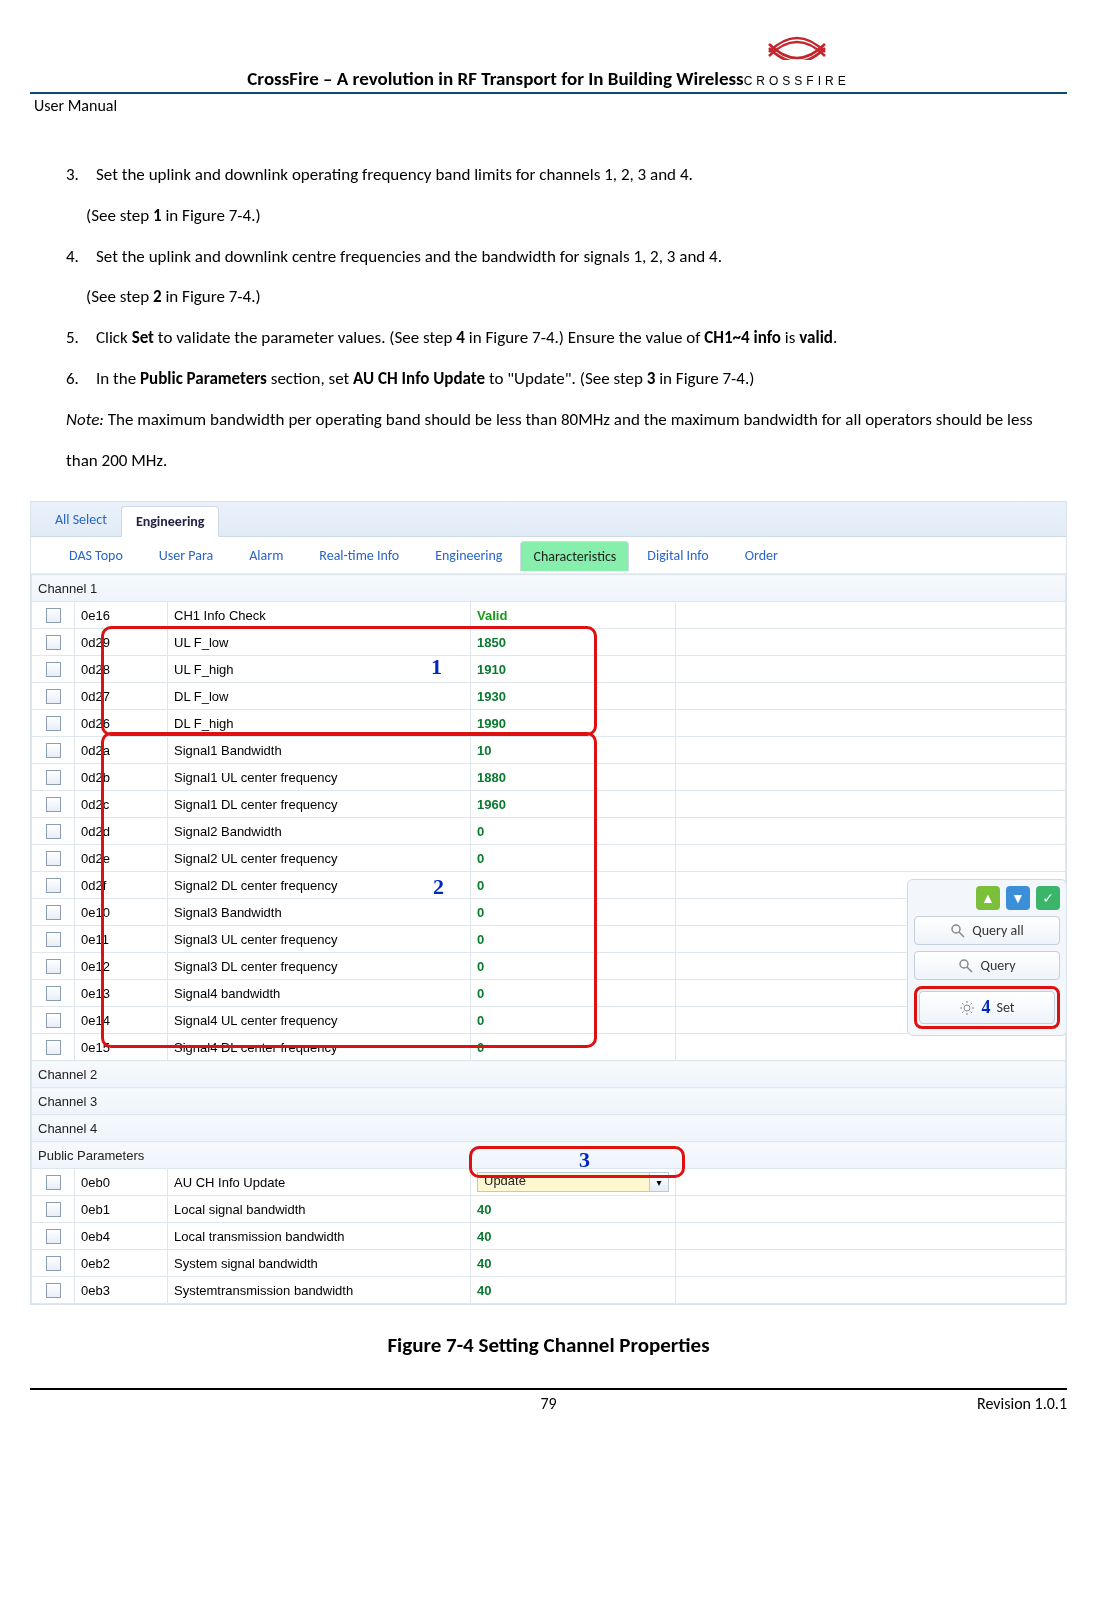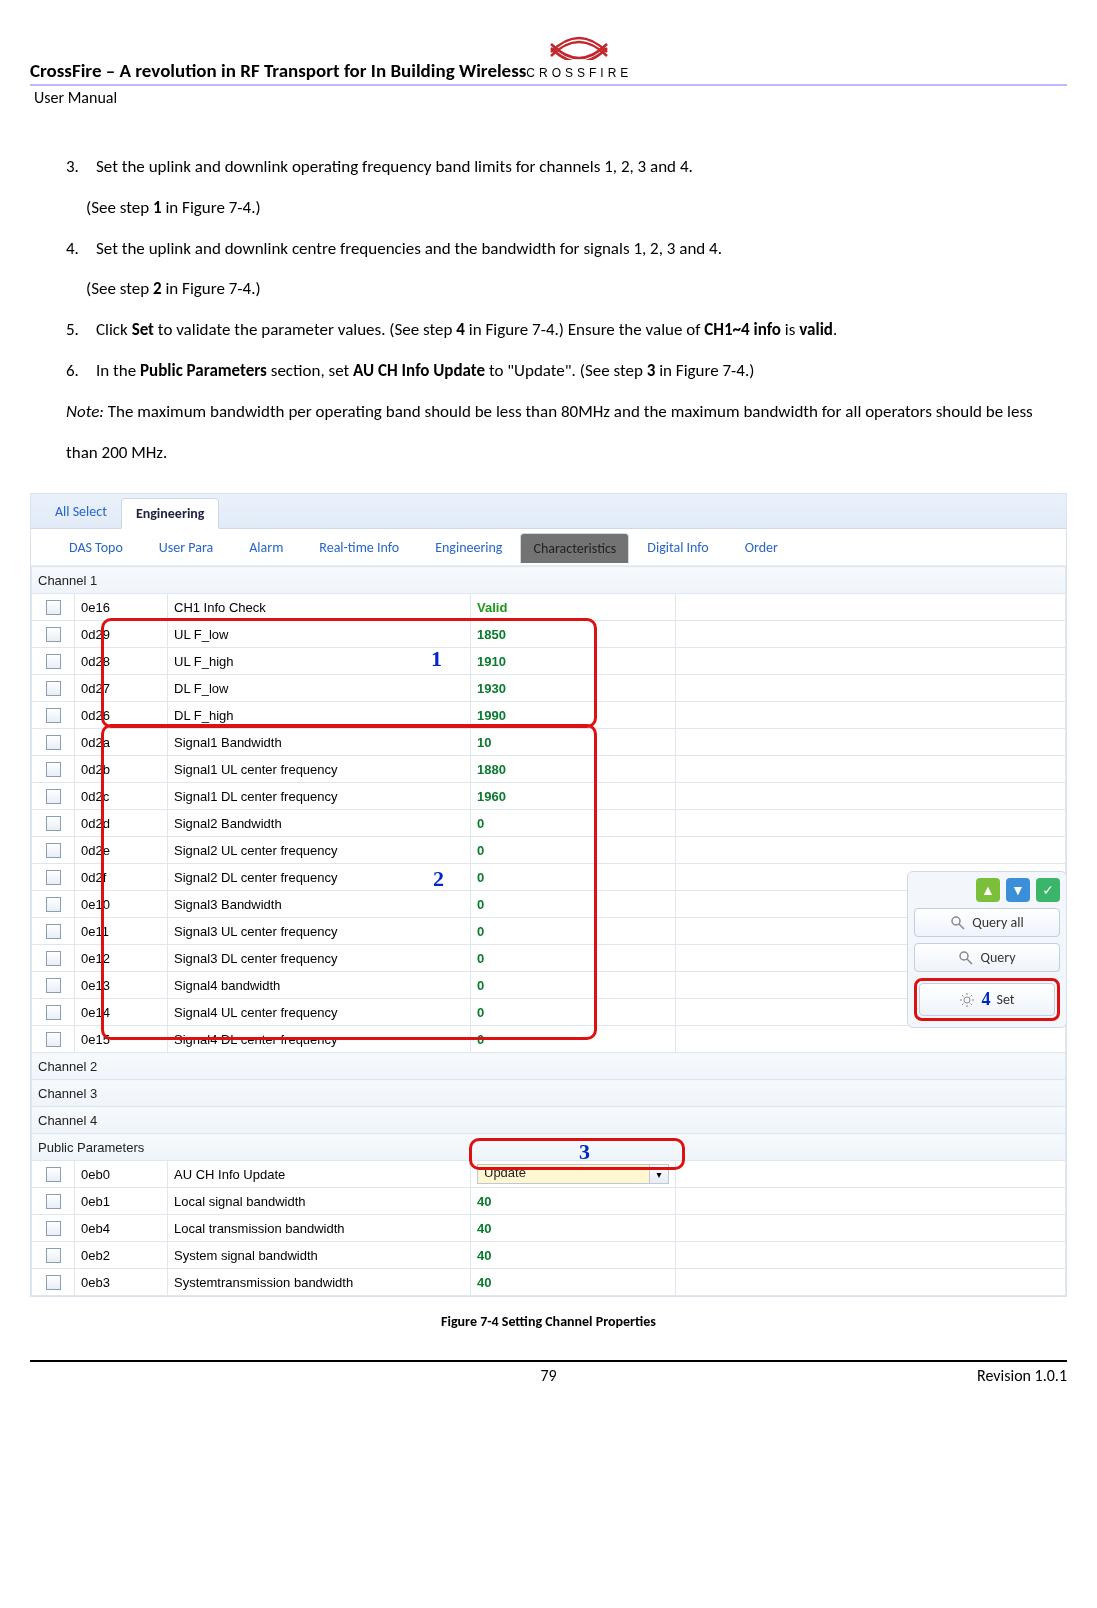--- a/index.html
+++ b/index.html
@@ -1,36 +1,36 @@
 <!DOCTYPE html>
 <html><head>
 <meta charset="utf-8">
 <style>
   body{margin:0;font-family:Calibri,Arial,sans-serif;color:#000;background:#fff}
   .page{width:1097px;margin:0 auto;padding:30px 30px 20px;box-sizing:border-box}
-  .top-rule{border-bottom:2px solid #c4b5fd;display:flex;justify-content:flex-start;align-items:flex-end}
+  .top-rule{border-bottom:2px solid #0c4a6e;display:flex;justify-content:center;align-items:flex-end}
   .doc-title{font-weight:bold;font-size:19px;margin:0;padding-bottom:2px}
   .sub-title{font-size:16px;margin:2px 0 0 4px}
   .logo{display:flex;flex-direction:column;align-items:center;padding-bottom:4px}
   .logo-swoosh{width:64px;height:30px;position:relative}
   .logo-swoosh svg{width:100%;height:100%}
-  .logo-text{font-size:12px;letter-spacing:4px;margin-top:6px;font-family:Arial,sans-serif}
+  .logo-text{font-size:12px;letter-spacing:4px;margin-top:14px;font-family:Arial,sans-serif}
   .body-text{font-size:17px;line-height:2.4;margin-top:40px}
   ol.steps{list-style:none;padding-left:36px;margin:0}
   ol.steps>li{margin-bottom:0}
   .step-num{display:inline-block;width:30px}
   .sub-step{padding-left:56px}
   .note{padding-left:36px}
   .fig-wrap{border:1px solid #d9e3ee;border-radius:0;background:linear-gradient(#f4f8fd,#eef4fb 40px,#fff 40px);margin-top:20px;padding:0;overflow:hidden}
   .tabs-top{height:34px;display:flex;align-items:flex-end;border-bottom:1px solid #cfd9e6;padding-left:10px;background:linear-gradient(#eaf1fa,#e1ebf7)}
   .tab-link{color:#2a66c9;font-size:14px;padding:8px 14px;cursor:pointer}
   .tab-active{background:#fff;border:1px solid #cfd9e6;border-bottom:1px solid #fff;border-radius:4px 4px 0 0;color:#224;font-weight:bold;font-size:14px;padding:6px 14px;position:relative;top:1px}
   .sub-tabs{display:flex;height:36px;align-items:center;background:#fff;padding-left:20px;gap:0;font-size:14px;border-bottom:1px solid #e5edf6}
   .sub-tab{color:#2a66c9;padding:0 18px;cursor:pointer}
-  .sub-tab-active{color:#222;border:1px solid #cfd9e6;border-bottom:1px solid #fff;border-radius:4px 4px 0 0;padding:6px 12px;position:relative;top:1px;background:#737373}
+  .sub-tab-active{color:#222;border:1px solid #cfd9e6;border-bottom:1px solid #fff;border-radius:4px 4px 0 0;padding:6px 12px;position:relative;top:1px;background:#86efac}
   table.grid{border-collapse:collapse;width:100%;font-family:Liberation Sans, sans-serif;font-size:13px}
   table.grid td{border:1px solid #dfe6ee;padding:3px 6px;height:20px}
   .section-row td{background:linear-gradient(#f7fafc,#eef4fb);font-weight:normal;color:#222}
   .chk{width:30px;text-align:center}
   .chk span{display:inline-block;width:13px;height:13px;border:1px solid #8b9eb5;background:linear-gradient(#fff,#e8eef6);vertical-align:middle}
   .code-col{width:80px}
   .desc-col{width:290px}
   .val-col{width:160px;color:#0a7a2f;font-weight:bold}
   .valid{color:#1a9a1a}
   .callout-box{border:3px solid #d11;border-radius:10px;position:absolute;pointer-events:none}
@@ -42,21 +42,21 @@
   .ic-up{background:#7bbf3a}
   .ic-dn{background:#3a8fd8}
   .ic-ok{background:#3ab56a}
   .side-btn{display:flex;align-items:center;gap:6px;border:1px solid #c3cfdd;background:linear-gradient(#fff,#eef4fb);border-radius:4px;padding:5px 8px;margin-bottom:6px;font-size:14px;color:#333;cursor:pointer;justify-content:center}
   .side-btn svg{width:16px;height:16px}
   .set-box{border:3px solid #d11;border-radius:8px;padding:2px}
   .dropdown-cell{position:relative}
   .dd-box{display:flex;align-items:flex-start;border:1px solid #bcc8d8;background:#fff7d0;height:18px;width:190px}
   .dd-box span{padding:0 6px;flex:1;font-size:13px;color:#222}
   .dd-arrow{width:18px;height:18px;border-left:1px solid #bcc8d8;background:linear-gradient(#fff,#e5edf6);display:flex;align-items:center;justify-content:center;font-size:10px}
-  .fig-caption{text-align:center;font-weight:bold;font-size:14px;margin:16px 0 30px}
+  .fig-caption{text-align:center;font-weight:bold;font-size:21px;margin:27px 0 30px}
   .footer-rule{border-top:2px solid #000;margin-top:20px}
   .footer{display:flex;justify-content:space-between;font-size:16px;padding-top:4px}
   .footer .pg{position:absolute;left:50%;transform:translateX(-50%)}
   .footer-wrap{position:relative}
 </style>
 </head>
 <body>
 
 <div class="page">
   <div class="top-rule">

